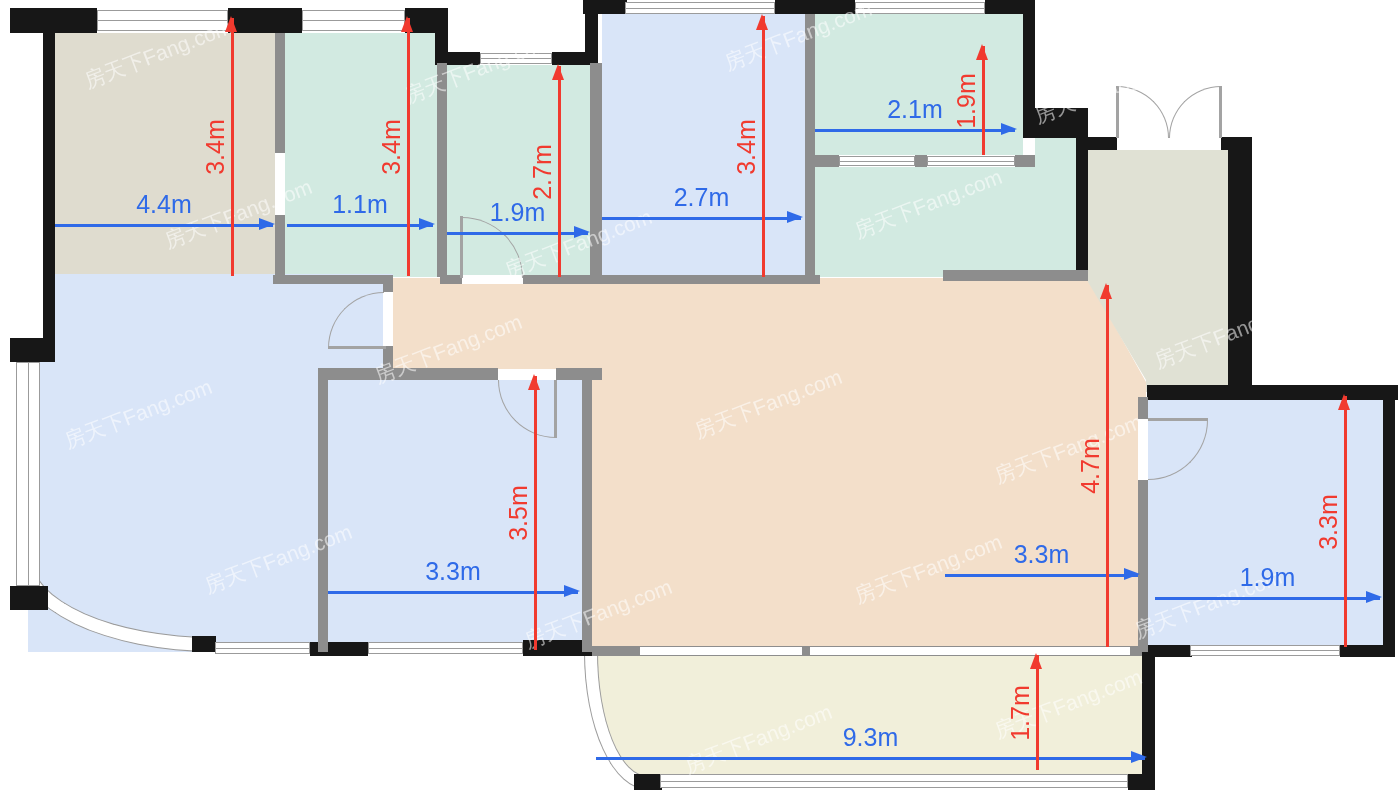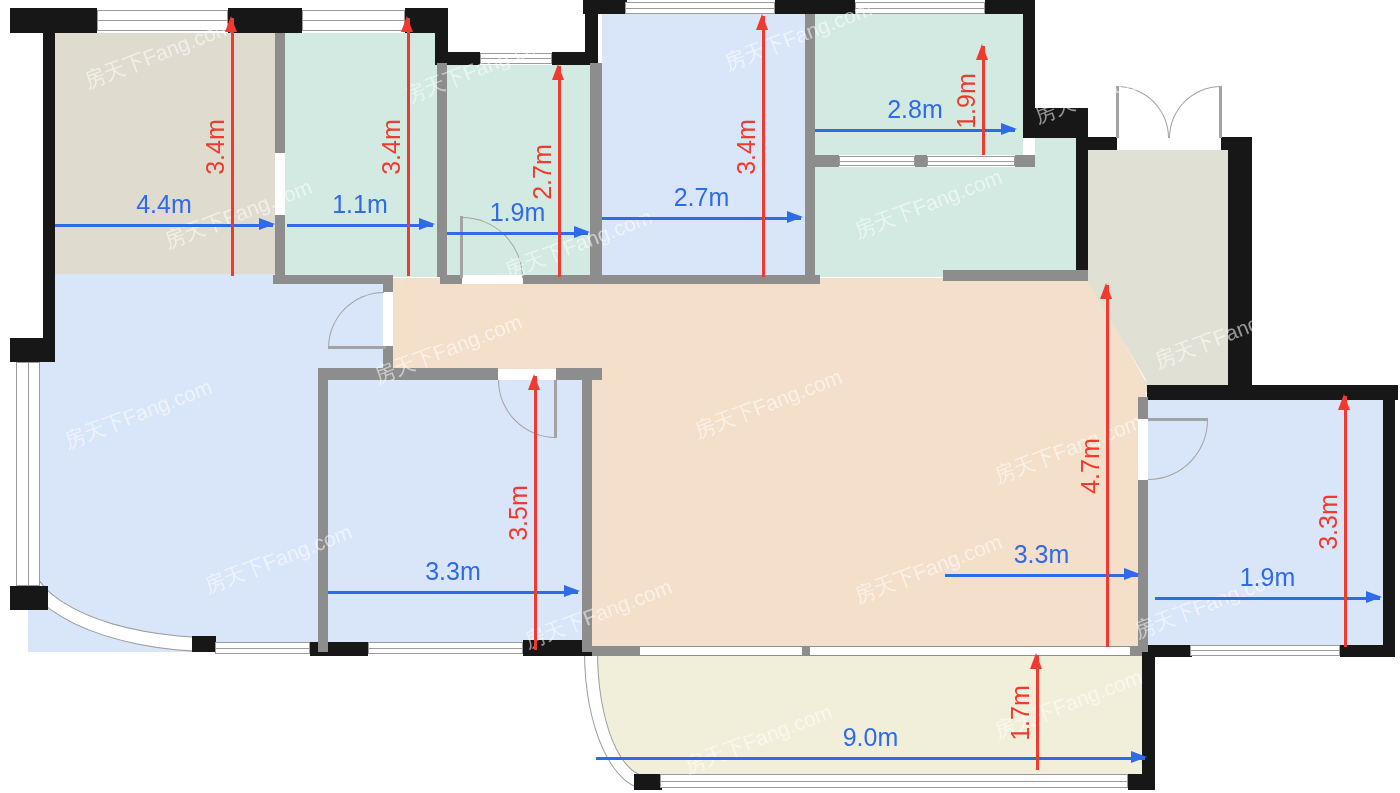--- a/index.html
+++ b/index.html
@@ -193,41 +193,41 @@
     <span class="lab">1.9m</span>
   </div>
   <div class="dimh" style="left:602px;top:218px;width:199px;">
     <i class="ln"></i>
       <i class="ah"></i>
     <span class="lab">2.7m</span>
   </div>
   <div class="dimh" style="left:815px;top:130px;width:200px;">
     <i class="ln"></i>
       <i class="ah"></i>
-    <span class="lab">2.8m</span>
+    <span class="lab">2.1m</span>
   </div>
   <div class="dimh" style="left:328px;top:592px;width:250px;">
     <i class="ln"></i>
       <i class="ah"></i>
     <span class="lab">3.3m</span>
   </div>
   <div class="dimh" style="left:945px;top:575px;width:193px;">
     <i class="ln"></i>
       <i class="ah"></i>
     <span class="lab">3.3m</span>
   </div>
   <div class="dimh" style="left:1155px;top:598px;width:225px;">
     <i class="ln"></i>
       <i class="ah"></i>
     <span class="lab">1.9m</span>
   </div>
   <div class="dimh" style="left:596px;top:758px;width:549px;">
     <i class="ln"></i>
       <i class="ah"></i>
-    <span class="lab">9.0m</span>
+    <span class="lab">9.3m</span>
   </div>
 
   <div class="dimv" style="left:232px;top:18px;height:258px;">
     <i class="ln"></i>
       <i class="ah"></i>
     <span class="lab">3.4m</span>
   </div>
   <div class="dimv" style="left:408px;top:18px;height:258px;">
     <i class="ln"></i>
       <i class="ah"></i>

